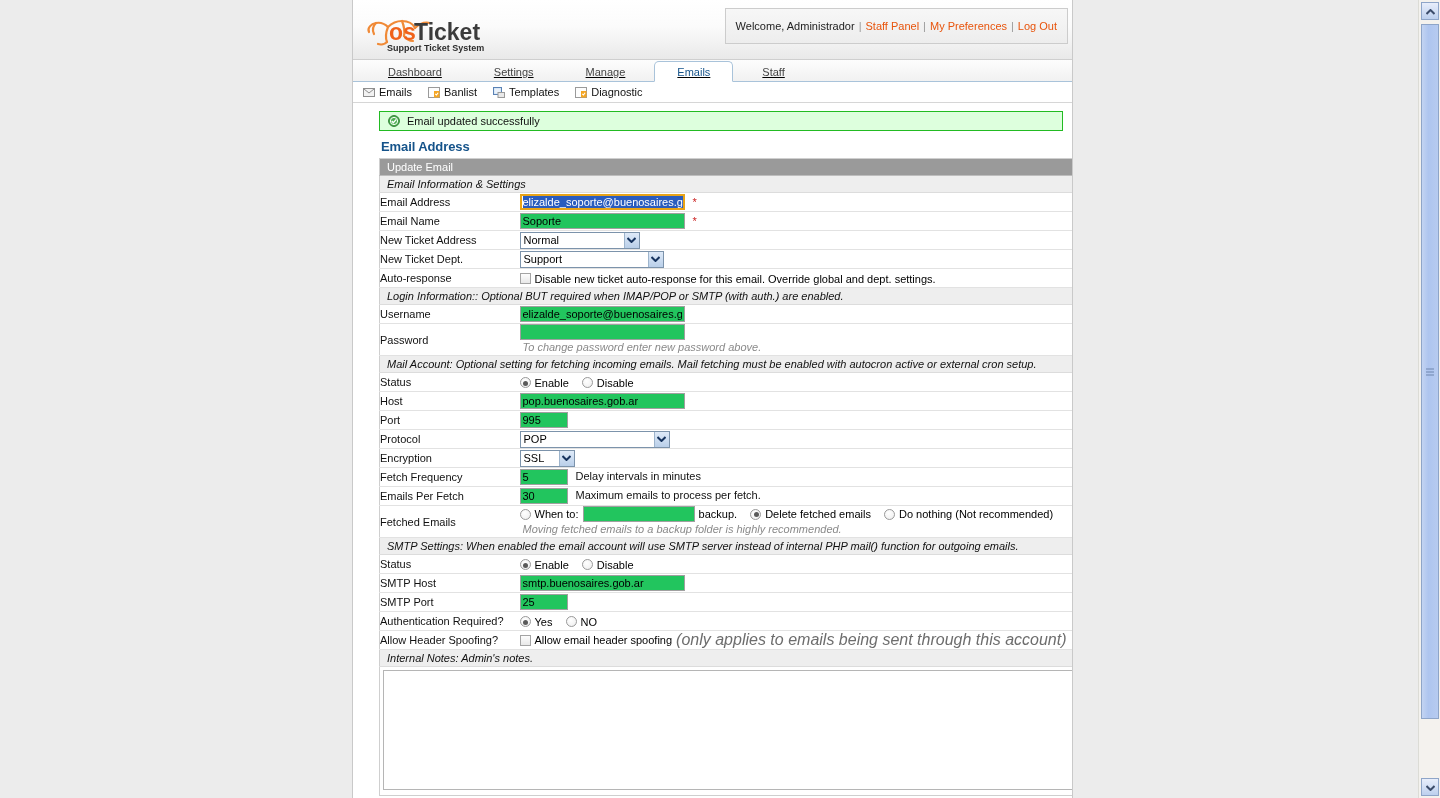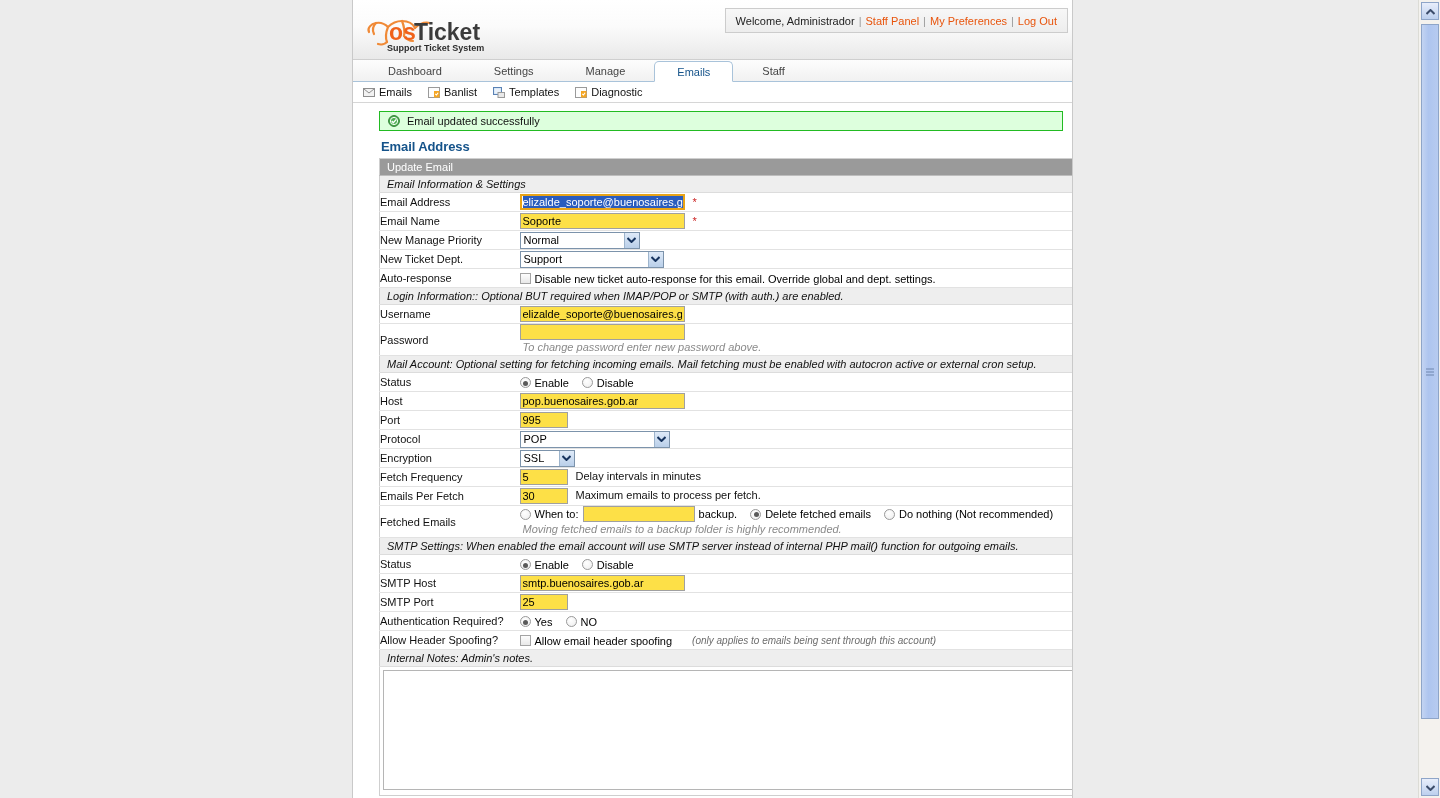--- a/index.html
+++ b/index.html
@@ -39,41 +39,42 @@
   #logo {
     position: absolute;
     left: 8px; top: 2px;
     width: 145px; height: 52px;
   }
   #logo svg { display: block; }
 
   #userbar {
     position: absolute;
     right: 4px; top: 8px;
-    height: 25px;
+    height: 36px;
     padding: 0 10px;
     background: linear-gradient(to bottom,#f7f7f7,#ededed);
     border: 1px solid #cccccc;
     display: flex; align-items: center;
     font-size: 11px;
     white-space: nowrap;
   }
   #userbar .welcome { color: #222; }
   #userbar .sep { color: #999; margin: 0 4px; }
   #userbar a { color: #e8540c; text-decoration: none; }
 
   
   #tabs {
     position: relative;
     height: 22px;
     background: linear-gradient(to bottom,#fdfdfd,#f1f1f1);
     border-bottom: 1px solid #a9c3da;
     display: flex;
-    align-items: flex-start;
+    align-items: flex-end;
     padding-left: 12px;
+    text-decoration: underline;
   }
   .tab {
     height: 20px;
     line-height: 20px;
     padding: 0 22px;
     font-size: 11px;
     color: #444;
     border: 1px solid transparent;
     border-bottom: none;
     margin-right: 6px;
@@ -174,21 +175,21 @@
     border-bottom: 1px solid #dcdcdc;
   }
 
   
   input.txt {
     font-family: "Liberation Sans", sans-serif;
     font-size: 11px;
     height: 16px;
     padding: 0 2px;
     border: 1px solid #a0a0a0;
-    background: #fde047;
+    background: #22c55e;
     color: #000;
     vertical-align: middle;
   }
   input.w165 { width: 165px; }
   input.w48  { width: 48px; }
   input.w110 { width: 112px; }
   .sel-text {
     background: #2a5cbd;
     color: #ffffff;
   }
@@ -265,22 +266,21 @@
   .inline {
     display: inline-flex;
     align-items: center;
     gap: 4px;
     vertical-align: middle;
   }
   .gap-r { margin-right: 10px; }
   .hint {
     color: #6d6d6d;
     font-style: italic;
-    font-size: 10px;
-    margin-left: 16px;
+    font-size: 16px;
   }
   .note-under {
     display: block;
     color: #8a8a8a;
     font-style: italic;
     font-size: 11px;
     padding: 1px 0 2px 3px;
   }
   .plain { font-size: 11px; color: #111; margin-left: 5px;}
 
@@ -461,21 +461,21 @@
 
           <tr class="row">
             <td class="lbl">Email Name</td>
             <td class="fld">
               <input class="txt w165" type="text" value="Soporte" style="">
               <span class="req">*</span>
             </td>
           </tr>
 
           <tr class="row">
-            <td class="lbl">New Manage Priority</td>
+            <td class="lbl">New Ticket Address</td>
             <td class="fld">
               <span class="sel sel-priority">
                 <span>Normal</span>
                 <span class="arrow">
                   <svg width="9" height="6" viewBox="0 0 9 6">
                       <path d="M0.5 1 L4.5 5 L8.5 1" fill="none" stroke="#16335e" stroke-width="2"></path>
                     </svg>
                 </span>
               </span>
             </td>

